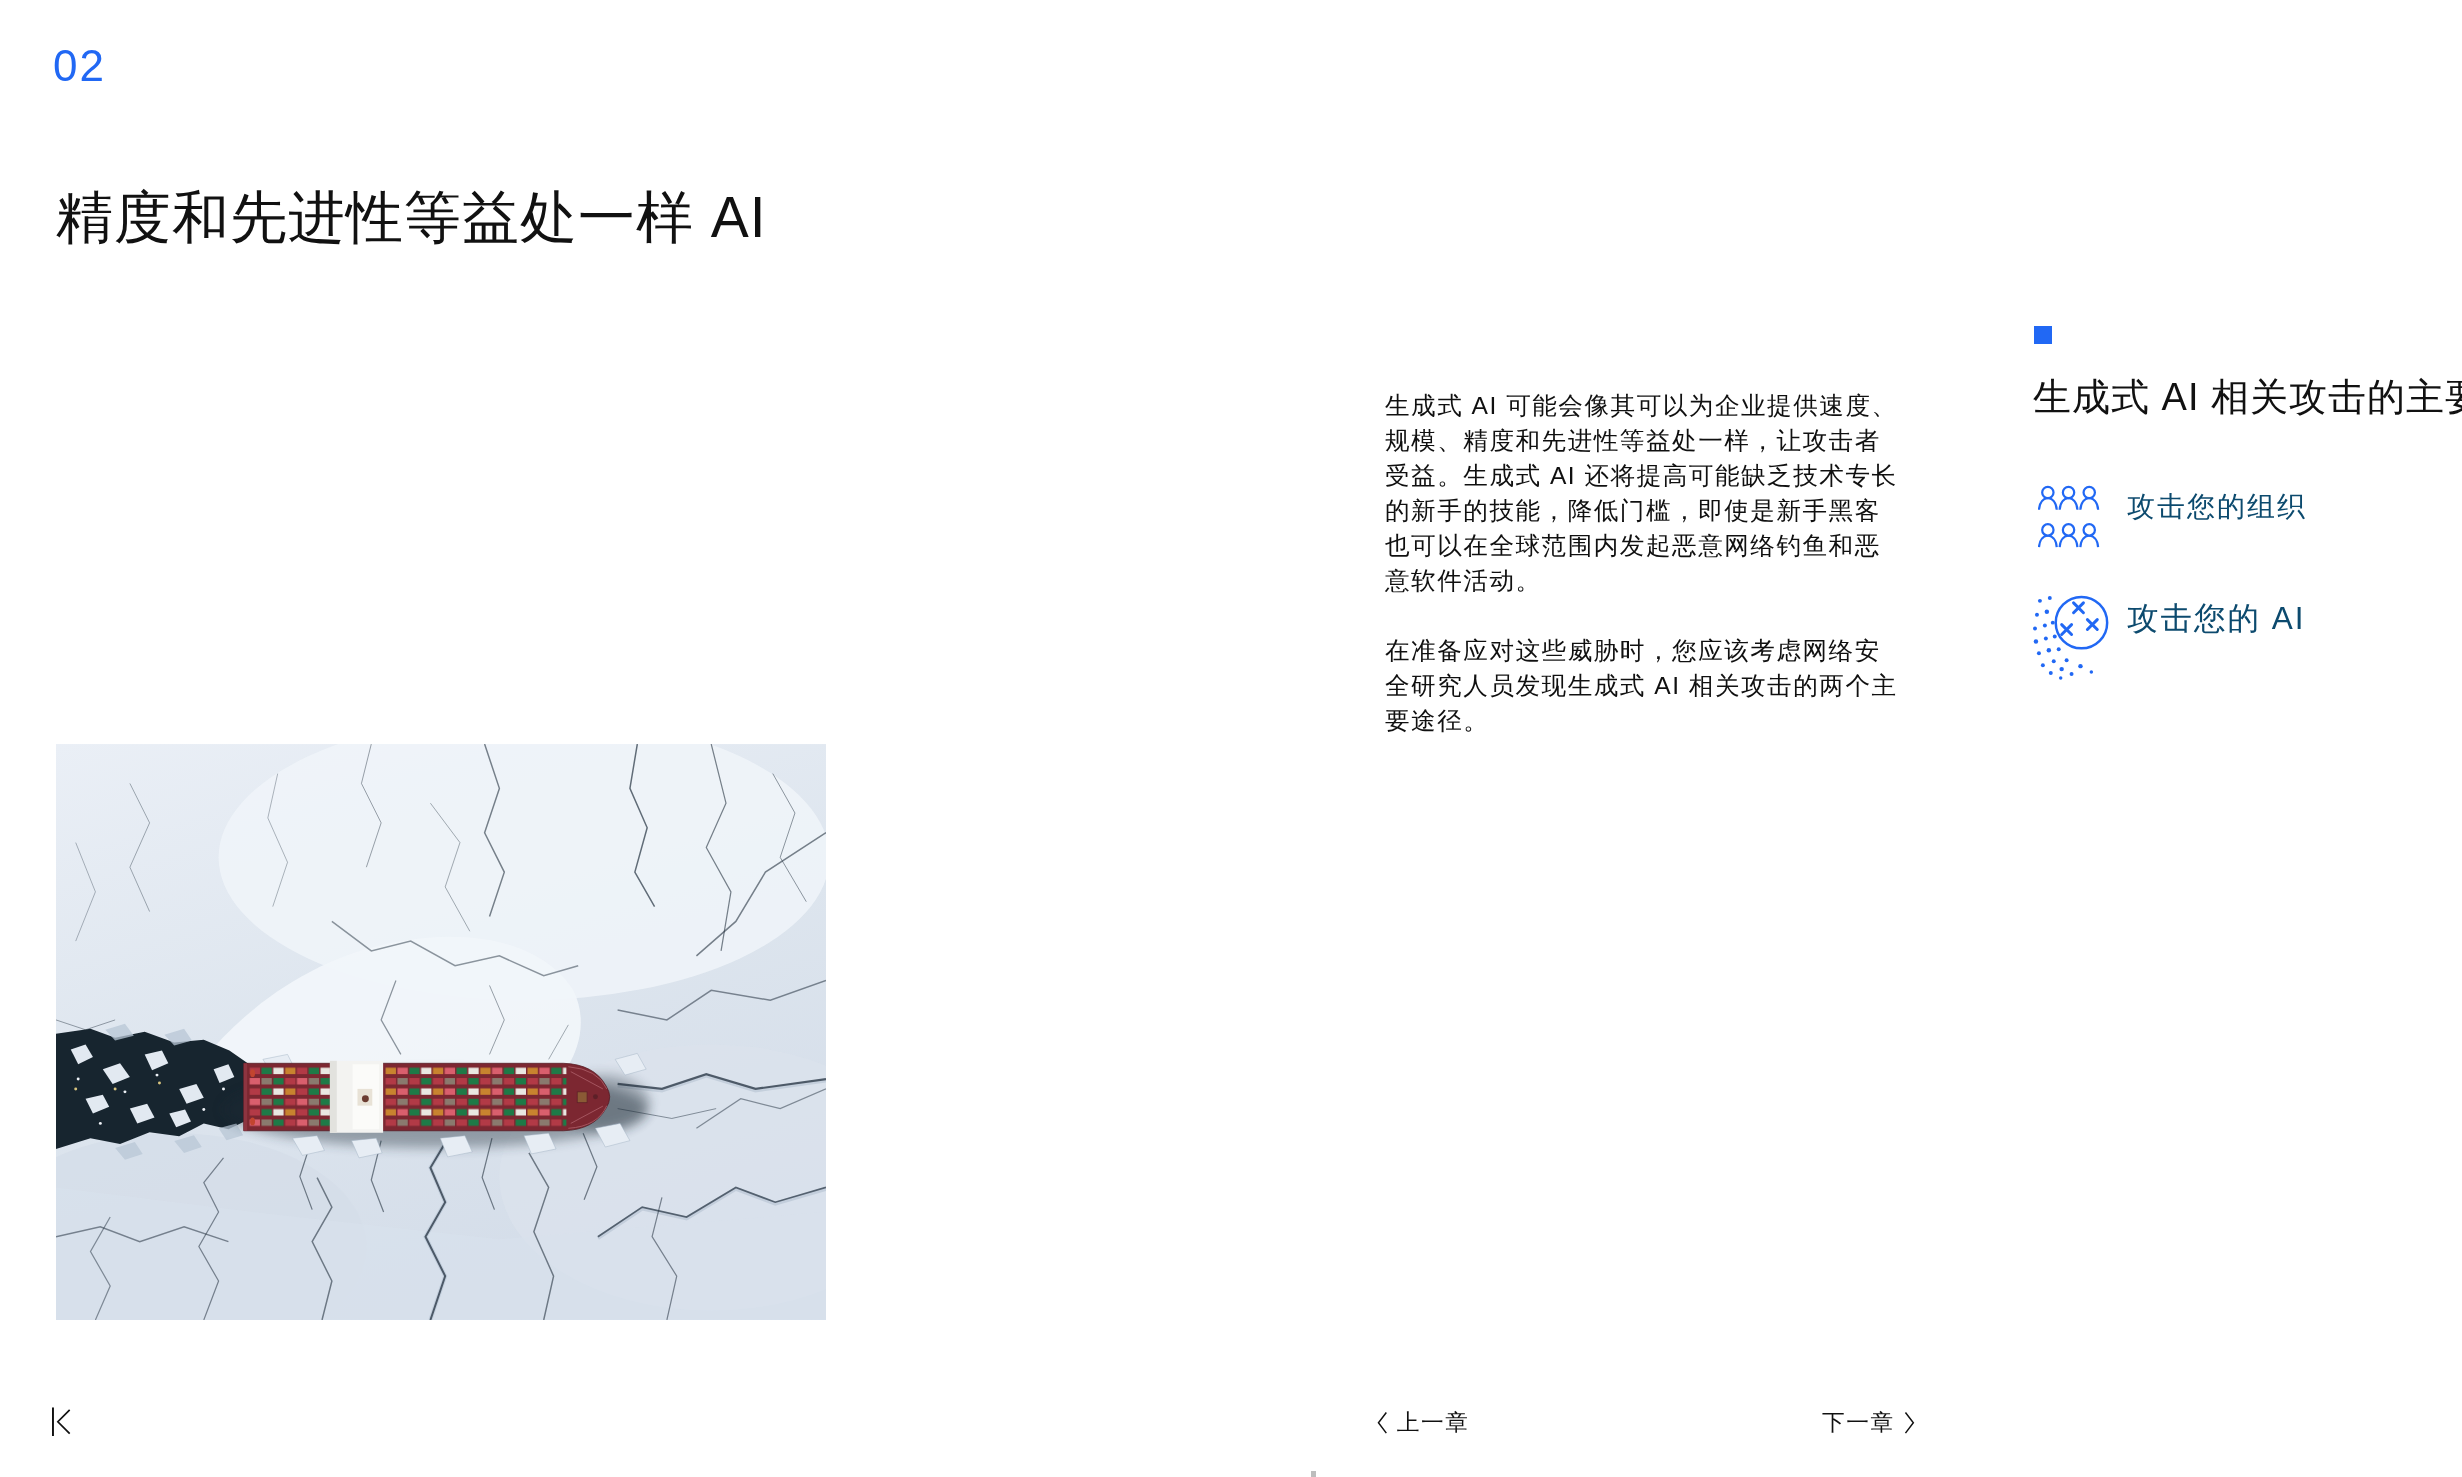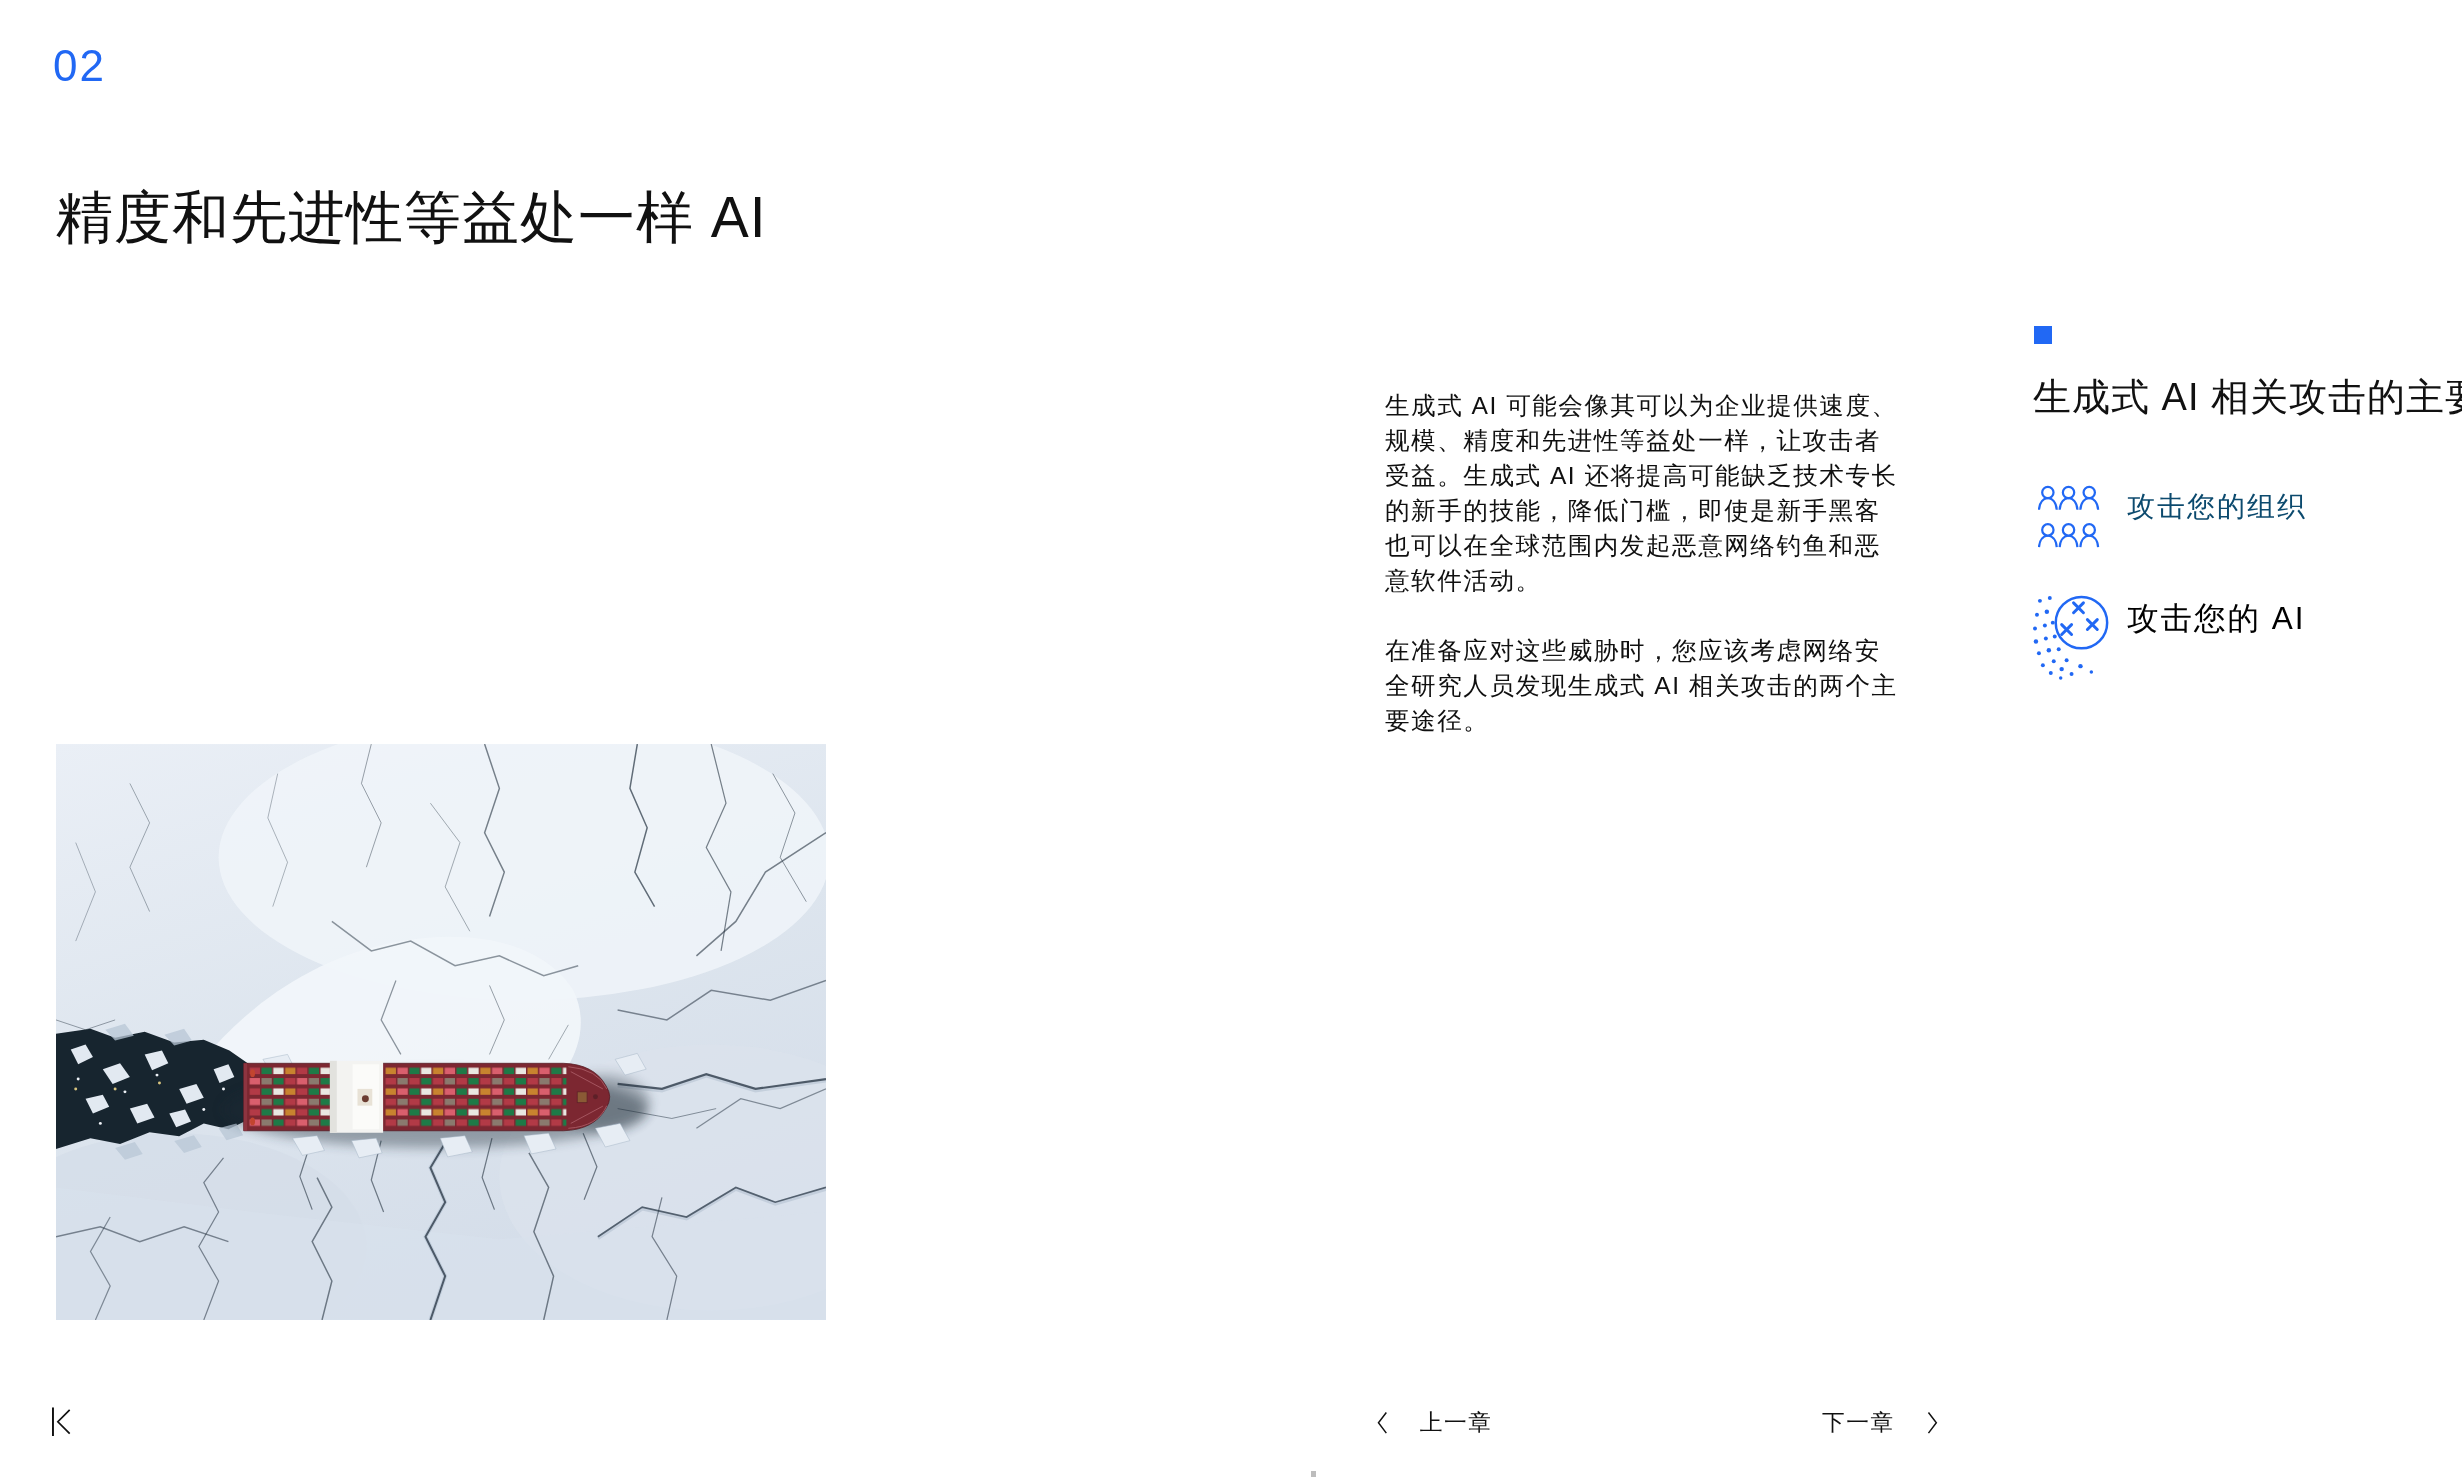--- a/index.html
+++ b/index.html
@@ -8,24 +8,24 @@
   .abs{position:absolute;}
   .chapter-num{left:53px;top:41px;font-size:44px;font-weight:300;letter-spacing:2px;line-height:1.15;}
   .page-title{left:56px;top:183px;font-size:57px;font-weight:300;letter-spacing:1px;line-height:1.2;color:#111;}
   .body-col{left:1375px;top:388px;width:523px;font-size:24.6px;line-height:35px;letter-spacing:1.5px;color:#101010;}
   .body-col p{margin:0 0 35px 10px;}
   .accent-square{left:2034px;top:326px;width:18px;height:18px;}
   .side-heading{left:2033px;top:375px;font-size:38px;font-weight:300;letter-spacing:1px;color:#111;line-height:1.2;}
   .side-item-icon1{left:2038px;top:484px;}
   .side-item-label1{left:2127px;top:488px;font-size:28px;letter-spacing:2px;color:#0c4a6e;}
   .side-item-icon2{left:2033px;top:587px;}
-  .side-item-label2{left:2127px;top:598px;font-size:31.5px;letter-spacing:2px;color:#000000;}
+  .side-item-label2{left:2127px;top:598px;font-size:31.5px;letter-spacing:2px;color:#0c4a6e;}
   .ship-photo{left:56px;top:744px;width:770px;height:576px;display:block;}
   .footer-first{left:50px;top:1406px;cursor:pointer;}
-  .nav-btn{display:flex;align-items:center;gap:31px;cursor:pointer;font-size:22.7px;letter-spacing:1.5px;color:#111;}
+  .nav-btn{display:flex;align-items:center;gap:8px;cursor:pointer;font-size:22.7px;letter-spacing:1.5px;color:#111;}
   .footer-prev{left:1376px;top:1407px;height:31.5px;}
   .footer-next{left:1822px;top:1407px;height:31.5px;text-align:right;}
   .resize-dash{left:1311px;top:1471px;width:5.4px;height:6.4px;background:#bdbdbd;}
   svg{display:block;}
 </style>
 </head>
 <body>
 
 <div class="page">
 

